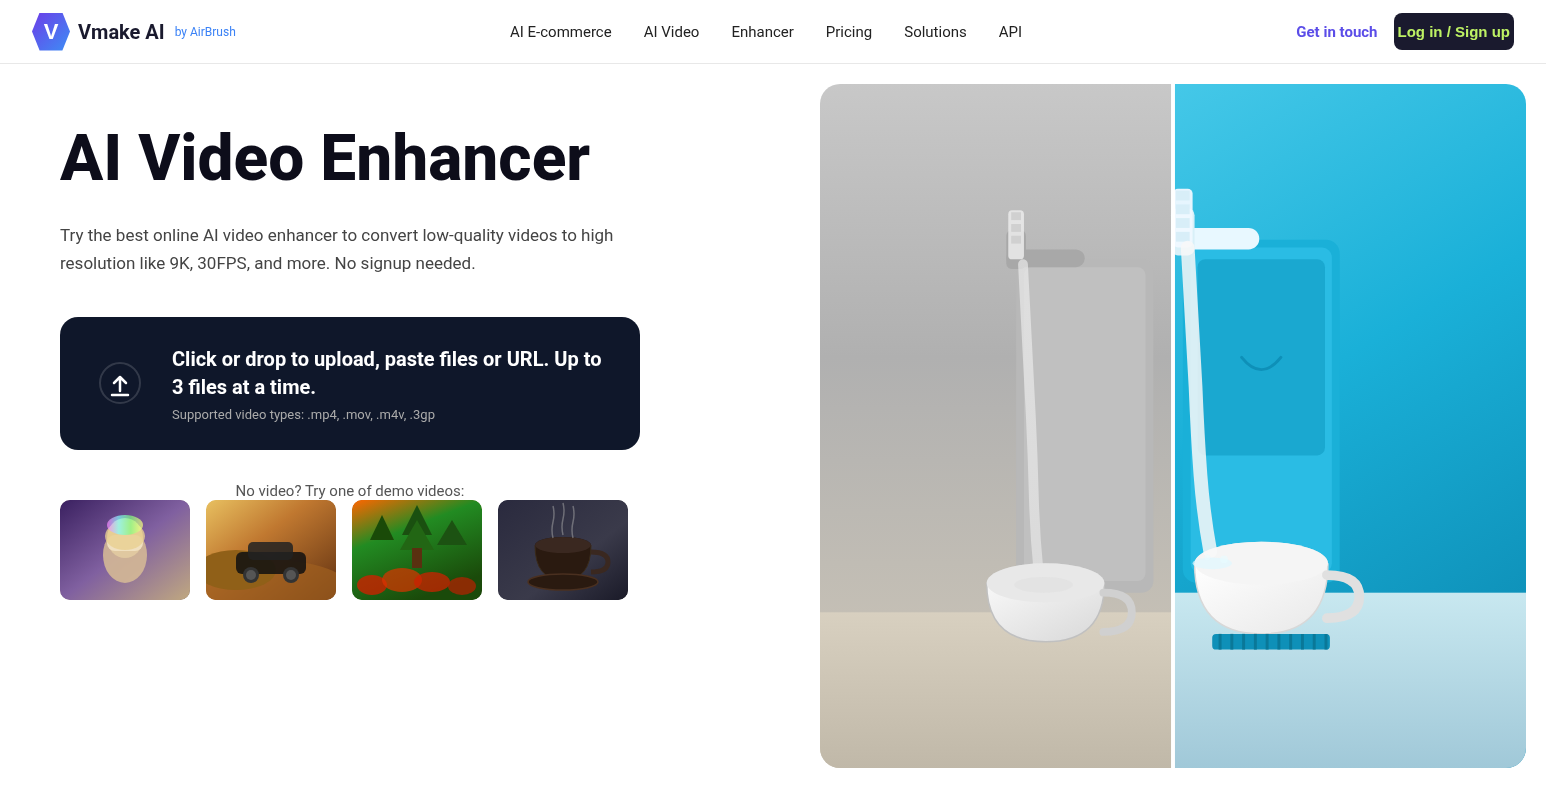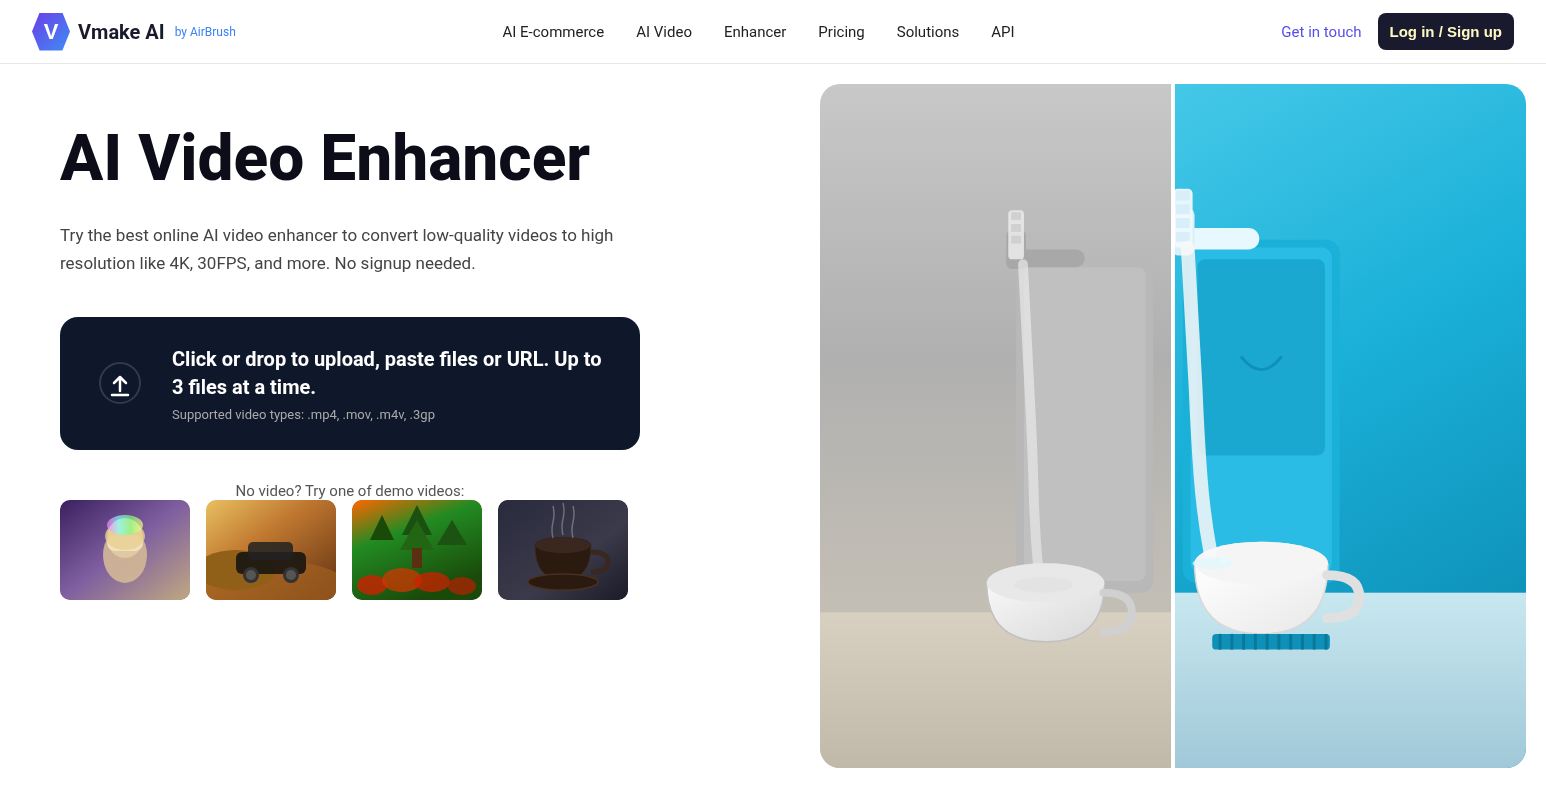--- a/index.html
+++ b/index.html
@@ -20,25 +20,25 @@
     }
     .brand-name { font-size: 20px; font-weight: 700; color: #1a1a2e; }
     .brand-sub { font-size: 12px; color: #3b82f6; margin-left: 2px; }
     .nav-links { display: flex; align-items: center; gap: 32px; justify-content: space-between; }
     .nav-link {
       font-size: 15px; color: #222; text-decoration: none; cursor: pointer;
       white-space: nowrap;
     }
     .nav-right { display: flex; align-items: center; gap: 16px; }
     .get-in-touch {
-      font-size: 15px; color: #5b4de8; font-weight: 400; cursor: pointer; text-decoration: none;
+      font-size: 15px; color: #5b4de8; font-weight: 700; cursor: pointer; text-decoration: none;
     }
     .login-btn {
-      background: #1a1a2e; color: #fef9c3; border: none; border-radius: 8px;
-      padding: 10px 12px; font-size: 15px; font-weight: 600; cursor: pointer;
+      background: #1a1a2e; color: #bef264; border: none; border-radius: 8px;
+      padding: 10px 4px; font-size: 15px; font-weight: 600; cursor: pointer;
       white-space: nowrap;
     }
 
     
     .main-container {
       display: flex; flex-direction: row; min-height: calc(100vh - 64px);
       max-width: 1546px;
     }
 
     
@@ -136,21 +136,21 @@
   <div class="nav-right">
     <a class="get-in-touch" href="#">Get in touch</a>
     <button class="login-btn">Log in / Sign up</button>
   </div>
 </nav>
 
 <div class="main-container">
 
   <div class="left-content">
     <h1 class="page-title">AI Video Enhancer</h1>
-    <p class="page-subtitle">Try the best online AI video enhancer to convert low-quality videos to high resolution like 4K, 30FPS, and more. No signup needed.</p>
+    <p class="page-subtitle">Try the best online AI video enhancer to convert low-quality videos to high resolution like 9K, 30FPS, and more. No signup needed.</p>
 
     <div class="upload-box">
       <div class="upload-icon-wrap">
         <svg width="52" height="52" viewBox="0 0 52 52" fill="none" xmlns="http://www.w3.org/2000/svg">
           <path d="M26 6C14.95 6 6 14.95 6 26S14.95 46 26 46 46 37.05 46 26 37.05 6 26 6Z" stroke="rgba(255,255,255,0.15)" stroke-width="2" fill="none"></path>
           <path d="M26 34V20M26 20L20 26M26 20L32 26" stroke="white" stroke-width="2.5" stroke-linecap="round" stroke-linejoin="round"></path>
           <path d="M18 38H34" stroke="white" stroke-width="2.5" stroke-linecap="round"></path>
         </svg>
       </div>
       <div class="upload-text-wrap">

